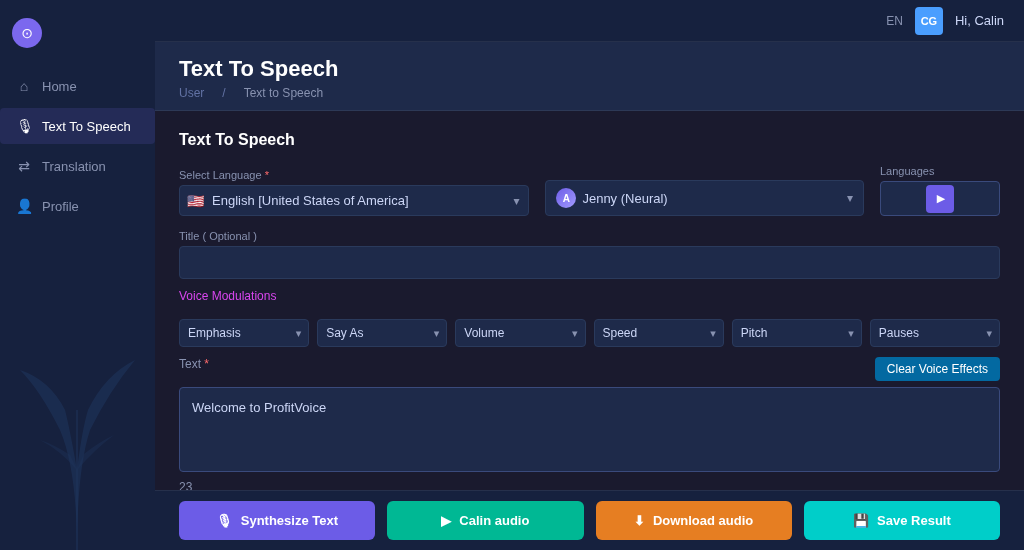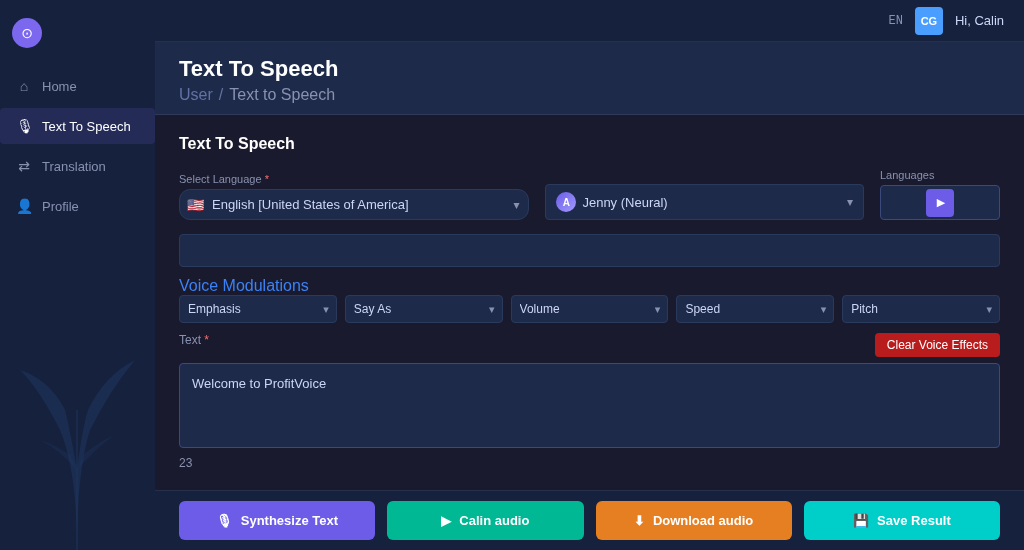--- a/index.html
+++ b/index.html
@@ -88,21 +88,20 @@
       display: flex;
       align-items: center;
       justify-content: flex-end;
       padding: 0 20px;
       gap: 12px;
       border-bottom: 1px solid rgba(255,255,255,0.07);
     }
     .topbar-lang {
       font-size: 12px;
       color: #8892b0;
-      font-family: Liberation Mono, monospace;
     }
     .topbar-avatar {
       width: 28px;
       height: 28px;
       background: #4a9eff;
       border-radius: 4px;
       display: flex;
       align-items: center;
       justify-content: center;
       font-size: 11px;
@@ -122,22 +121,22 @@
     }
     .page-title {
       font-size: 22px;
       font-weight: 600;
       color: #ffffff;
       margin-bottom: 4px;
     }
     .breadcrumb {
       display: flex;
       align-items: center;
-      gap: 6px;
-      font-size: 16px;
+      gap: 18px;
+      font-size: 12px;
     }
     .breadcrumb-user {
       color: #6272a4;
     }
     .breadcrumb-sep {
       color: #6272a4;
     }
     .breadcrumb-current {
       color: #8892b0;
     }
@@ -204,21 +203,20 @@
     .select-wrapper .flag {
       position: absolute;
       left: 8px;
       top: 50%;
       transform: translateY(-50%);
       font-size: 14px;
       pointer-events: none;
     }
     .select-with-flag select {
       padding-left: 28px;
-      border-radius: 11px;
     }
 
     
     .languages-box {
       background: #1e2a4a;
       border: 1px solid #3a4a7c;
       border-radius: 4px;
       width: 120px;
       height: 35px;
       display: flex;
@@ -260,23 +258,23 @@
       border: 1px solid #2a3a5c;
       border-radius: 4px;
       color: #ccd6f6;
       font-size: 13px;
       padding: 8px 12px;
       width: 100%;
     }
 
     
     .voice-mod-label {
-      font-size: 16px;
-      color: #3b82f6;
-      margin-bottom: 0;
+      font-size: 12px;
+      color: #d946ef;
+      margin-bottom: 16px;
     }
     .modulations-row {
       display: flex;
       gap: 8px;
       flex-wrap: wrap;
     }
     .mod-select-wrap {
       position: relative;
       flex: 1;
       min-width: 80px;
@@ -309,21 +307,21 @@
       justify-content: space-between;
       align-items: flex-start;
       margin-bottom: 6px;
     }
     .text-label {
       font-size: 12px;
       color: #8892b0;
     }
     .text-label .required { color: #ff6b6b; }
     .clear-btn {
-      background: #b91c1c;
+      background: #0369a1;
       border: none;
       border-radius: 4px;
       color: white;
       font-size: 12px;
       padding: 5px 12px;
       cursor: pointer;
     }
     .text-area {
       width: 100%;
       background: #1e2a4a;
@@ -461,20 +459,21 @@
       <div class="form-group" style="min-width:120px;">
         <label class="form-label">Languages</label>
         <div class="languages-box">
           <div class="play-btn-small"></div>
         </div>
       </div>
     </div>
 
     <div class="form-row" style="margin-bottom:10px;">
       <div class="form-group" style="flex:1;">
+        <label class="form-label">Title ( Optional )</label>
         <input type="text" class="form-input" style="">
       </div>
     </div>
 
     <div style="margin-bottom:10px;">
       <div class="voice-mod-label">Voice Modulations</div>
       <div class="modulations-row">
         <div class="mod-select-wrap">
           <select>
             <option value="Emphasis">Emphasis</option>
@@ -491,20 +490,25 @@
           </select>
         </div>
         <div class="mod-select-wrap">
           <select>
             <option value="Speed">Speed</option>
           </select>
         </div>
         <div class="mod-select-wrap">
           <select>
             <option value="Pitch">Pitch</option>
+          </select>
+        </div>
+        <div class="mod-select-wrap">
+          <select>
+            <option value="Pauses">Pauses</option>
           </select>
         </div>
       </div>
     </div>
 
     <div style="margin-bottom:6px;">
       <div class="text-header">
         <div class="text-label">
           <span>Text</span>
           <span class="required"> *</span>

